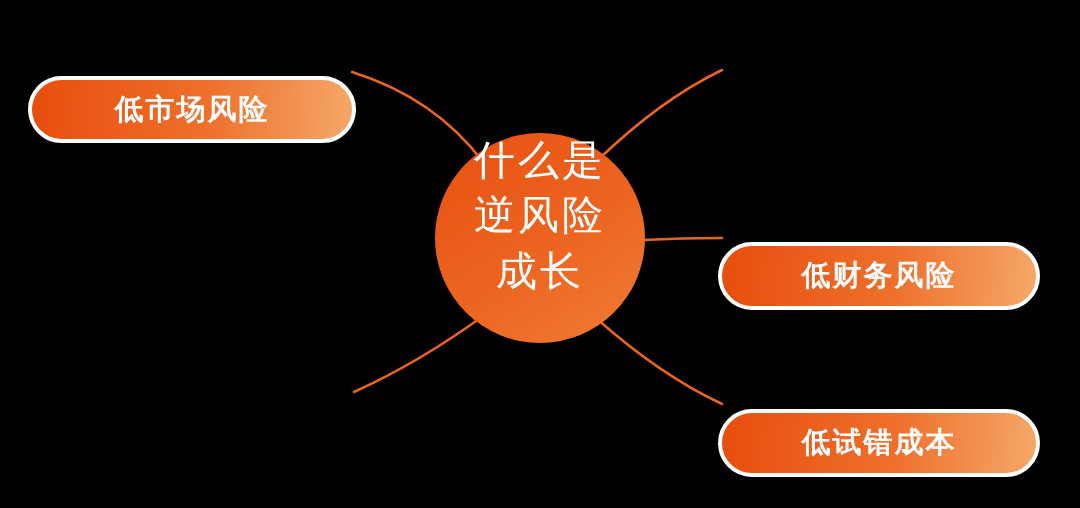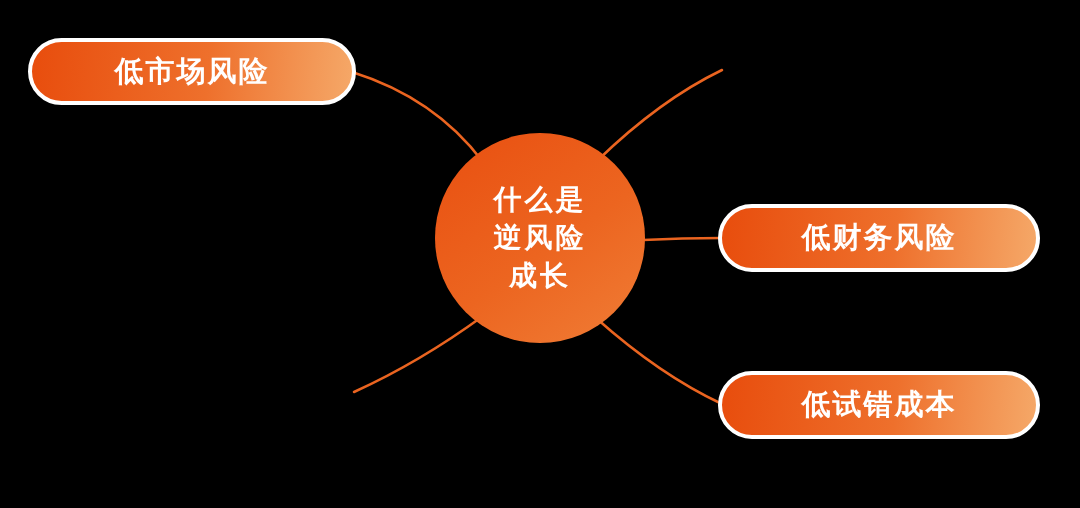--- a/index.html
+++ b/index.html
@@ -36,45 +36,45 @@
     border: 4px solid #ffffff;
     border-radius: 999px;
     background: linear-gradient(95deg, #e84d0d 0%, #ee702c 55%, #f5a868 100%);
     color: #ffffff;
     font-weight: bold;
     font-size: 29px;
     letter-spacing: 2px;
     text-align: center;
     white-space: pre-line;
     line-height: 1.35;
+    margin-top: 38px;
   }
   .pill-top-left    { left: 28px;  top: 38px;  width: 328px; height: 67px; }
   .pill-top-right   { left: 718px; top: 36px;  width: 322px; height: 68px; }
   .pill-mid-right   { left: 718px; top: 204px; width: 322px; height: 68px; }
   .pill-bot-right   { left: 718px; top: 371px; width: 322px; height: 68px; }
   .pill-bot-left {
     left: 28px; top: 318px; width: 330px; height: 158px;
     border-radius: 80px;
     font-size: 28px;
     letter-spacing: 1px;
   }
   .center-circle {
     position: absolute;
     left: 435px;
     top: 133px;
     width: 210px;
     height: 210px;
     border-radius: 50%;
     background: linear-gradient(145deg, #e94f10 0%, #ec6520 55%, #f07d36 100%);
     display: flex;
-    align-items: center;
     justify-content: center;
     color: #ffffff;
-    font-weight: bold;
-    font-size: 28px;
+    font-weight: normal;
+    font-size: 41px;
     letter-spacing: 3px;
     text-align: center;
     white-space: pre-line;
     line-height: 1.35;
   }
 </style>
 </head>
 <body>
 
 <div class="canvas">

